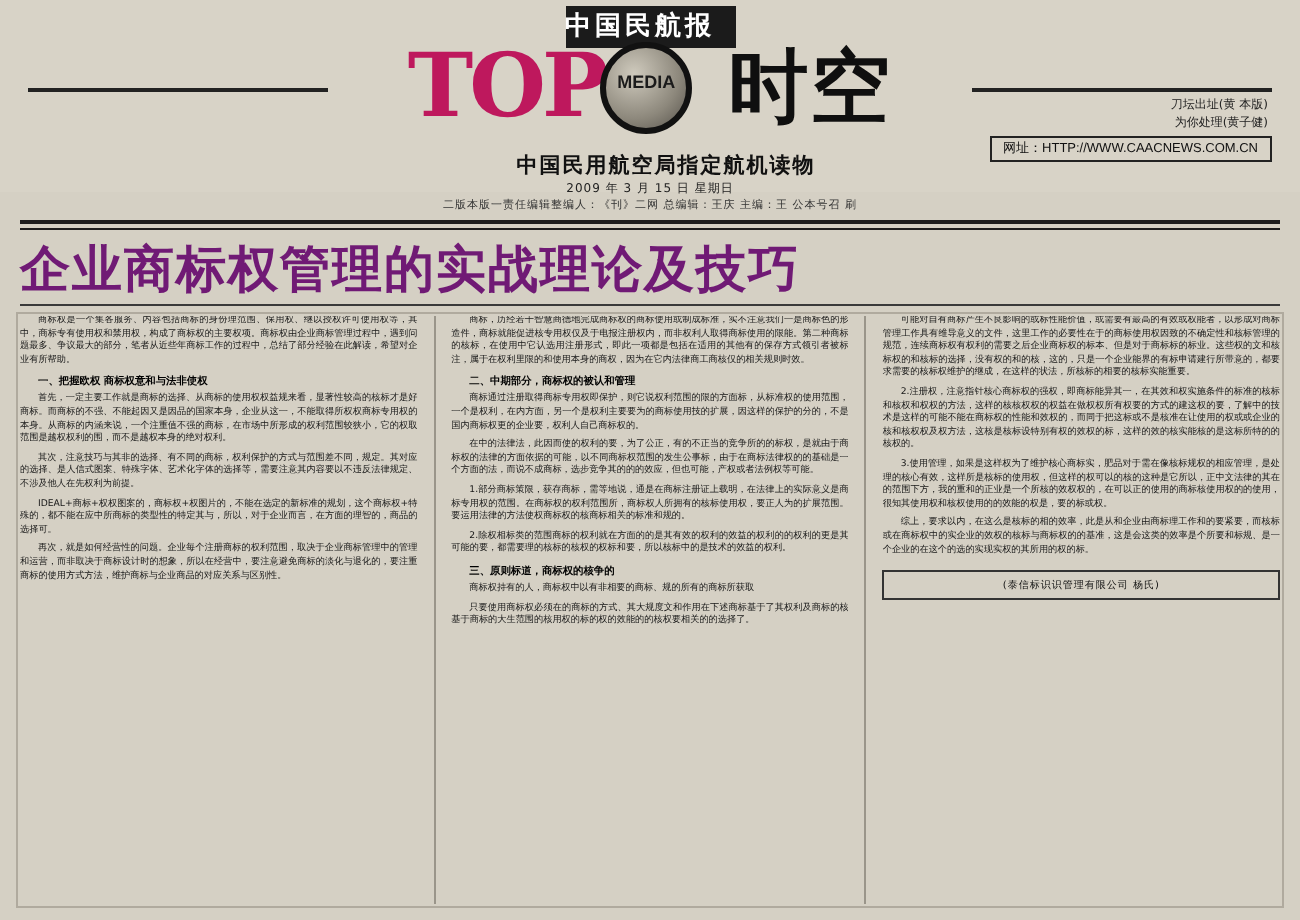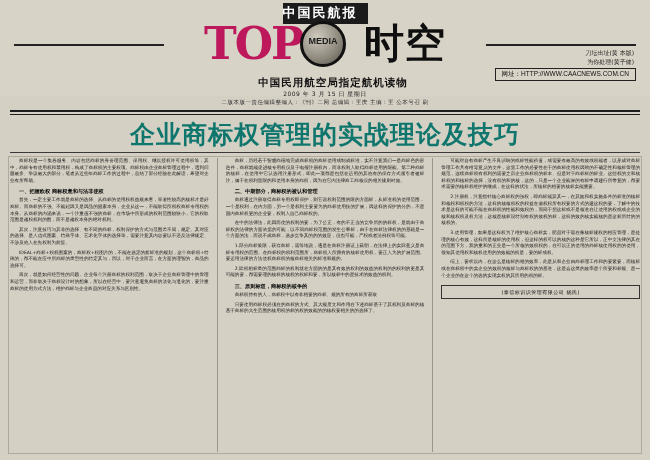--- a/index.html
+++ b/index.html
@@ -100,23 +100,22 @@
   }
   .rule-thick{
     position:absolute;left:10px;right:10px;top:110px;height:2px;background:#1d1d1d;
   }
   .rule-thin{
     position:absolute;left:10px;right:10px;top:114px;height:1px;background:#1d1d1d;
   }
   
   .headline{
     position:absolute;left:10px;right:10px;top:120px;
-    text-align:center;
-    font-family:"DejaVu Sans","Liberation Sans",sans-serif;
-    font-size:25px;font-weight:bold;color:#0f766e;
+    font-family:"DejaVu Sans","Liberation Sans",sans-serif;
+    font-size:25px;font-weight:bold;color:#701a75;
     letter-spacing:1px;
     line-height:30px;
   }
   .rule-under{
     position:absolute;left:10px;right:10px;top:152px;height:1px;background:#3a3a3a;
   }
   
   .cols{
     position:absolute;left:10px;right:10px;top:158px;bottom:8px;
     display:flex;

